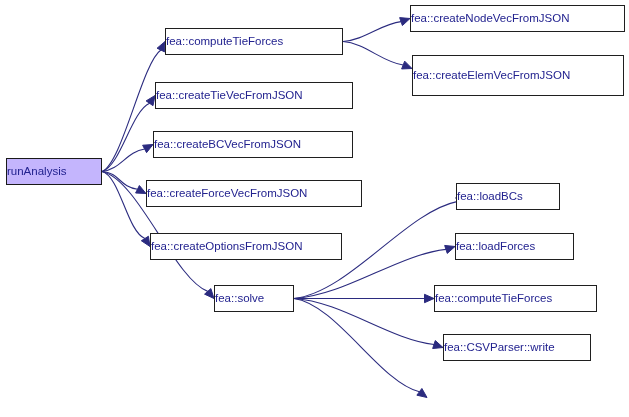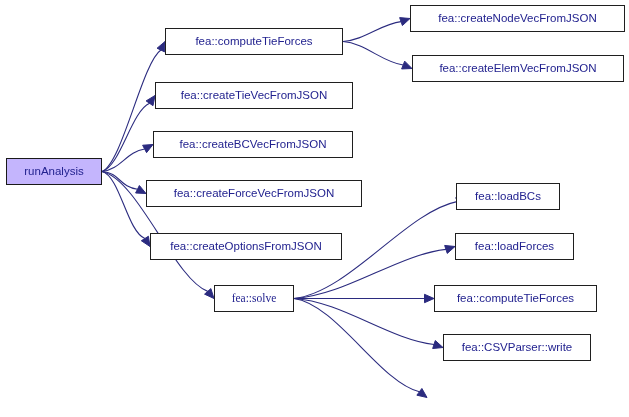--- a/index.html
+++ b/index.html
@@ -12,21 +12,21 @@
   .node{
     position:absolute;
     box-sizing:border-box;
     border:1px solid #1f1f1f;
     background:#ffffff;
     color:#22228f;
     font-size:11.5px;
     line-height:1;
     display:flex;
     align-items:center;
-    justify-content:center;
+    justify-content:flex-start;
     white-space:nowrap;
     letter-spacing:0px;
     z-index:3;
   }
   .node.root{
     background:#c4b5fd;
     border-color:#1a1a1a;
   }
   .edges{position:absolute;left:0;top:0;z-index:2;pointer-events:none;}
   .edges path{fill:none;stroke:#2b2b7f;stroke-width:1.1px;}
@@ -75,27 +75,27 @@
     </div>
     <div class="node" style="left: 153px; top: 131px; width: 200px; height: 27px;">
       <span>fea::createBCVecFromJSON</span>
     </div>
     <div class="node" style="left: 146px; top: 180px; width: 216px; height: 27px;">
       <span>fea::createForceVecFromJSON</span>
     </div>
     <div class="node" style="left: 150px; top: 233px; width: 192px; height: 27px;">
       <span>fea::createOptionsFromJSON</span>
     </div>
-    <div class="node" style="left: 214px; top: 285px; width: 80px; height: 27px; font-family: Liberation Serif, serif;">
+    <div class="node" style="left: 214px; top: 285px; width: 80px; height: 27px;">
       <span>fea::solve</span>
     </div>
     <div class="node" style="left: 410px; top: 5px; width: 215px; height: 27px;">
       <span>fea::createNodeVecFromJSON</span>
     </div>
-    <div class="node" style="left: 412px; top: 55px; width: 212px; height: 27px;">
+    <div class="node" style="left: 412px; top: 55px; width: 212px; height: 41px;">
       <span>fea::createElemVecFromJSON</span>
     </div>
     <div class="node" style="left: 456px; top: 183px; width: 104px; height: 27px;">
       <span>fea::loadBCs</span>
     </div>
     <div class="node" style="left: 455px; top: 233px; width: 119px; height: 27px;">
       <span>fea::loadForces</span>
     </div>
     <div class="node" style="left: 434px; top: 285px; width: 163px; height: 27px;">
       <span>fea::computeTieForces</span>

